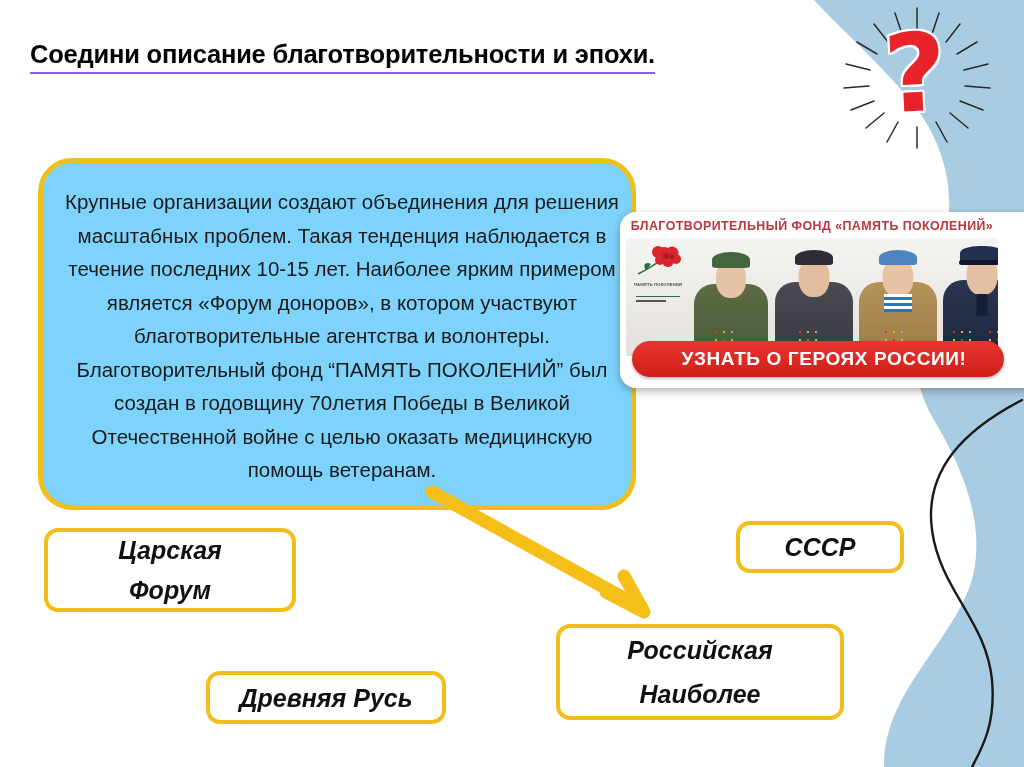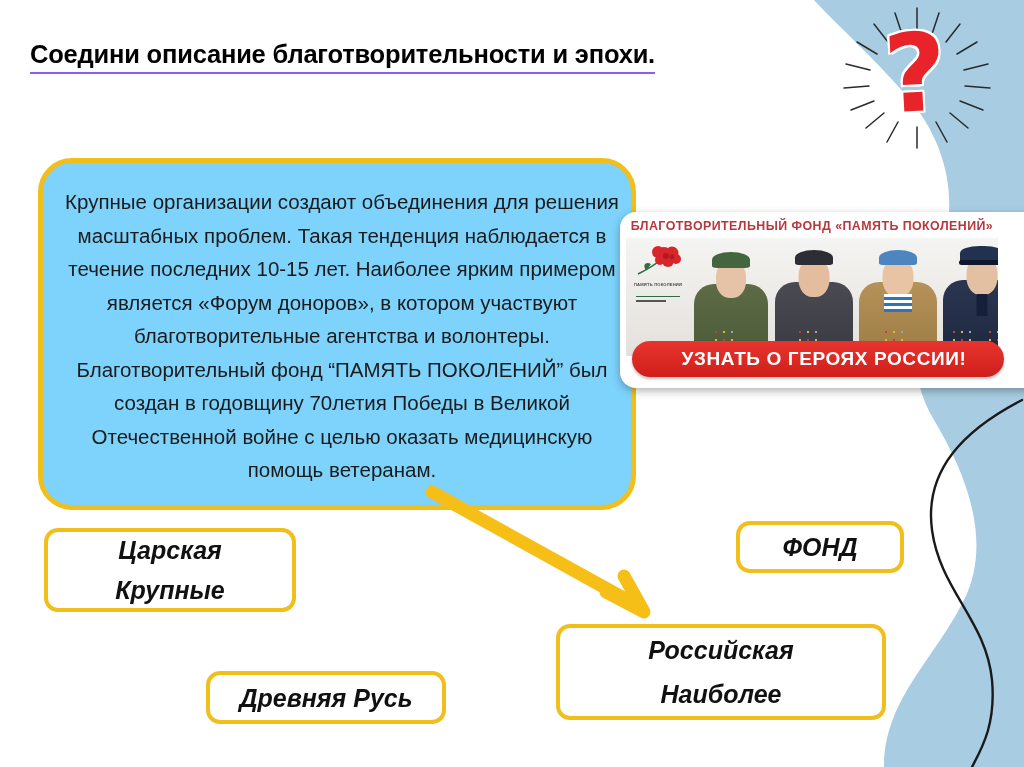--- a/index.html
+++ b/index.html
@@ -209,21 +209,21 @@
     color:#111111;
     font-weight:bold;
     font-style:italic;
     font-family:"Liberation Sans","DejaVu Sans",sans-serif;
   }
   .era-box .ln{display:block;white-space:nowrap;}
 
   #era-tsarskaya{left:44px;top:528px;width:252px;height:84px;font-size:25px;line-height:40px;align-items:center;}
   #era-sssr{left:736px;top:521px;width:168px;height:52px;font-size:25px;line-height:30px;}
   #era-drevnyaya{left:206px;top:659px;width:240px;height:53px;font-size:25px;line-height:30px;margin-top:12px;}
-  #era-rf{left:556px;top:624px;width:330px;height:96px;font-size:25px;line-height:44px;}
+  #era-rf{left:556px;top:624px;width:288px;height:96px;font-size:25px;line-height:44px;}
 </style>
 </head>
 <body>
 
 <div id="slide">
 
   <svg class="bg-blue" viewBox="0 0 210 767" preserveAspectRatio="none">
     <path d="M0,0 L210,0 L210,767 L70,767
              C70,700 120,660 150,600
              C180,540 150,470 120,420
@@ -335,25 +335,25 @@
 
   <svg class="arrow-svg" viewBox="0 0 260 160">
     <g stroke="#f5bf17" stroke-width="13" stroke-linecap="round" fill="none">
       <line x1="22" y1="22" x2="228" y2="136"></line>
       <polyline points="196,122 234,142 214,106" stroke-linejoin="round" stroke-width="13"></polyline>
     </g>
   </svg>
 
   <div class="era-box" id="era-tsarskaya">
     <span class="ln">Царская</span>
-    <span class="ln">Крупные</span>
+    <span class="ln">Форум</span>
   </div>
 
   <div class="era-box" id="era-sssr">
-    <span class="ln">ФОНД</span>
+    <span class="ln">СССР</span>
   </div>
 
   <div class="era-box" id="era-drevnyaya">
     <span class="ln">Древняя Русь</span>
   </div>
 
   <div class="era-box" id="era-rf">
     <span class="ln">Российская</span>
     <span class="ln">Наиболее</span>
   </div>

